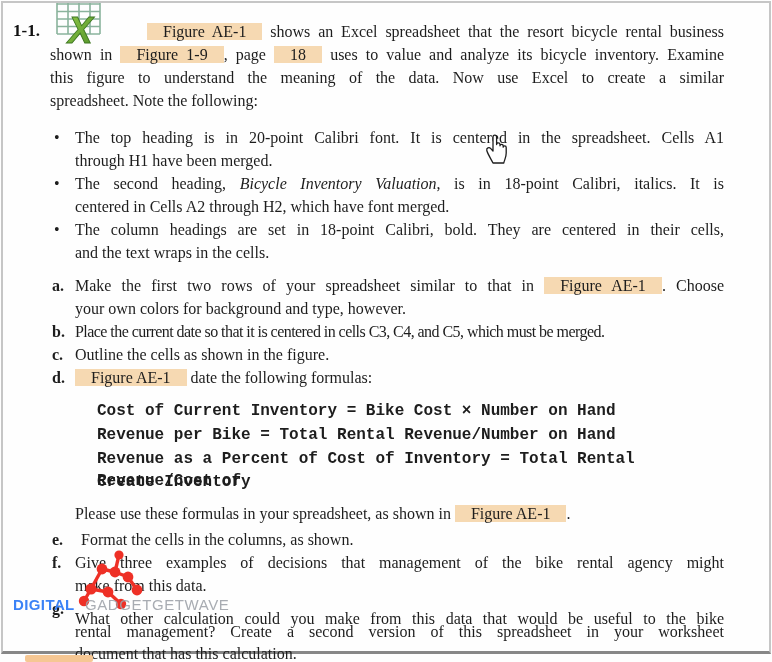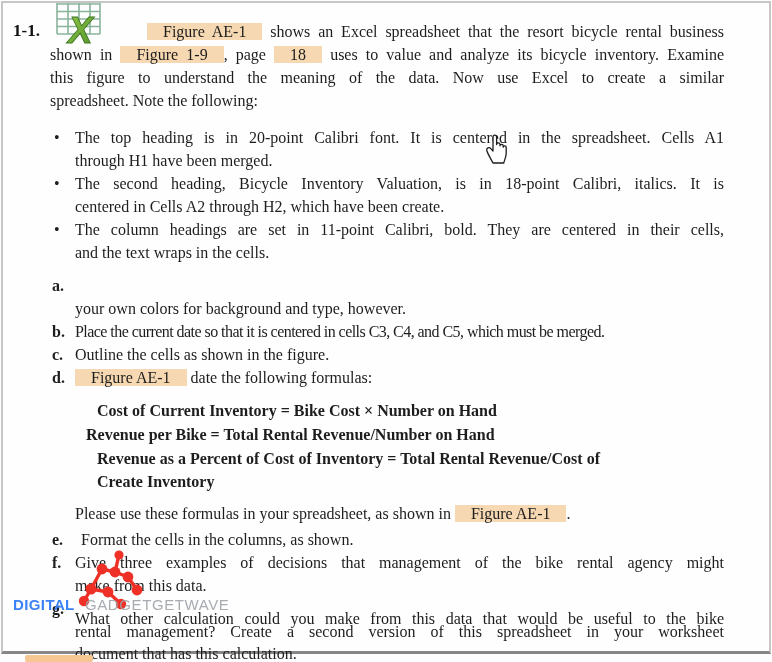--- a/index.html
+++ b/index.html
@@ -3,25 +3,25 @@
 <meta charset="utf-8">
 <style>
   html,body{margin:0;padding:0;background:#ffffff;}
   .page{position:relative;width:772px;height:662px;background:#fefefe;overflow:hidden;
         font-family:"Liberation Serif",serif;}
   .frame{position:absolute;left:1px;top:1px;width:766px;height:648px;
          border:2px solid #c6c6c6;border-bottom:3px solid #878787;pointer-events:none;}
   .ln{position:absolute;font:16px/22px "Liberation Serif",serif;color:#1d1d1d;
       box-sizing:border-box;white-space:normal;}
   .j{text-align:justify;text-align-last:justify;}
-  .fb{font-weight:bold;}
+  .fb{font-weight:bold;font-family:Liberation Mono, monospace;}
   .lab{font-weight:bold;}
   .tight{letter-spacing:-0.55px;white-space:nowrap;text-align-last:auto;}
   .hl{background:#f6d9b2;padding:0 16px;}
-  .it{margin-top:48px;}
+  .it{font-style:italic;margin-top:48px;}
   .itemnum{position:absolute;left:13px;top:20px;font:bold 17px/22px "Liberation Serif",serif;color:#111;}
   .wm-bold{position:absolute;left:13px;top:596px;font:bold 15px/18px "Liberation Sans",sans-serif;
            color:#3b82f6;letter-spacing:0.4px;z-index:6;}
   .wm-light{position:absolute;left:85px;top:596px;font:15px/18px "Liberation Sans",sans-serif;
             color:rgba(158,163,170,0.9);letter-spacing:0.6px;z-index:6;}
   .icon-abs{position:absolute;z-index:5;}
   .sliver{position:absolute;left:25px;top:655px;width:68px;height:7px;background:#f6c793;border-radius:2px;}
 </style>
 </head>
 <body>
@@ -57,47 +57,48 @@
   <div class="ln j" style="top:44px;left:50px;width:674px"><span>shown in </span><span class="hl">Figure 1-9</span><span>, page </span><span class="hl">18</span><span> uses to value and analyze its bicycle inventory. Examine</span></div>
   <div class="ln j" style="top:67px;left:50px;width:674px"><span>this figure to understand the meaning of the data. Now use Excel to create a similar</span></div>
   <div class="ln" style="top:90px;left:50px;width:674px"><span>spreadsheet. Note the following:</span></div>
 
   <div class="ln" style="top:127px;left:54px">•</div>
   <div class="ln j" style="top:127px;left:75px;width:649px"><span>The top heading is in 20-point Calibri font. It is centered in the spreadsheet. Cells A1</span></div>
   <div class="ln" style="top:150px;left:75px;width:649px"><span>through H1 have been merged.</span></div>
 
   <div class="ln" style="top:173px;left:54px">•</div>
   <div class="ln j" style="top:173px;left:75px;width:649px"><span>The second heading, </span><span class="it">Bicycle Inventory Valuation</span><span>, is in 18-point Calibri, italics. It is</span></div>
-  <div class="ln" style="top:196px;left:75px;width:649px"><span>centered in Cells A2 through H2, which have been create.</span></div>
+  <div class="ln" style="top:196px;left:75px;width:649px"><span>centered in Cells A2 through H2, which have font merged.</span></div>
 
   <div class="ln" style="top:219px;left:54px">•</div>
-  <div class="ln j" style="top:219px;left:75px;width:649px"><span>The column headings are set in 11-point Calibri, bold. They are centered in their cells,</span></div>
+  <div class="ln j" style="top:219px;left:75px;width:649px"><span>The column headings are set in 18-point Calibri, bold. They are centered in their cells,</span></div>
   <div class="ln" style="top:242px;left:75px;width:649px"><span>and the text wraps in the cells.</span></div>
 
   <svg class="icon-abs" style="left:482px;top:131px;" width="30" height="34" viewBox="0 0 28 34">
     <path d="M10 32 C8 28 4.5 22.5 3.8 19.5 C3.2 17 6 15.8 7.8 17.6 L10 20 L10 6
              C10 3.4 13.6 3.4 13.6 6 L13.6 13.5 C13.6 11.4 17 11.4 17 13.5 L17 14.8
              C17 12.9 20.2 12.9 20.2 14.9 L20.2 16.2 C20.2 14.5 23.2 14.5 23.2 16.4
              L23.2 22 C23.2 27 21.4 28.6 20.8 32 Z" fill="#ffffff" stroke="#1c1c1c" stroke-width="1.3" stroke-linejoin="round"></path>
   </svg>
 
   <div class="ln lab" style="top:275px;left:52px">a.</div>
+  <div class="ln j" style="top:275px;left:75px;width:649px"><span>Make the first two rows of your spreadsheet similar to that in </span><span class="hl">Figure AE-1</span><span>. Choose</span></div>
   <div class="ln" style="top:298px;left:75px;width:649px"><span>your own colors for background and type, however.</span></div>
 
   <div class="ln lab" style="top:321px;left:52px">b.</div>
   <div class="ln j tight" style="top:321px;left:75px;width:649px"><span>Place the current date so that it is centered in cells C3, C4, and C5, which must be merged.</span></div>
 
   <div class="ln lab" style="top:344px;left:52px">c.</div>
   <div class="ln" style="top:344px;left:75px;width:649px"><span>Outline the cells as shown in the figure.</span></div>
 
   <div class="ln lab" style="top:367px;left:52px">d.</div>
   <div class="ln" style="top:367px;left:75px;width:649px"><span class="hl">Figure AE-1</span><span> date the following formulas:</span></div>
 
   <div class="ln fb" style="top:400px;left:97px;width:620px"><span>Cost of Current Inventory = Bike Cost × Number on Hand</span></div>
-  <div class="ln fb" style="top:424px;left:86px;width:620px"><span>Revenue per Bike = Total Rental Revenue/Number on Hand</span></div>
+  <div class="ln fb" style="top:424px;left:97px;width:620px"><span>Revenue per Bike = Total Rental Revenue/Number on Hand</span></div>
   <div class="ln fb" style="top:448px;left:97px;width:620px"><span>Revenue as a Percent of Cost of Inventory = Total Rental Revenue/Cost of</span></div>
   <div class="ln fb" style="top:471px;left:97px;width:620px"><span>Create Inventory</span></div>
 
   <div class="ln" style="top:503px;left:75px;width:649px"><span>Please use these formulas in your spreadsheet, as shown in </span><span class="hl">Figure AE-1</span><span>.</span></div>
 
   <div class="ln lab" style="top:529px;left:52px">e.</div>
   <div class="ln" style="top:529px;left:81px;width:649px"><span>Format the cells in the columns, as shown.</span></div>
 
   <div class="ln lab" style="top:552px;left:52px">f.</div>
   <div class="ln j" style="top:552px;left:75px;width:649px"><span>Give three examples of decisions that management of the bike rental agency might</span></div>

